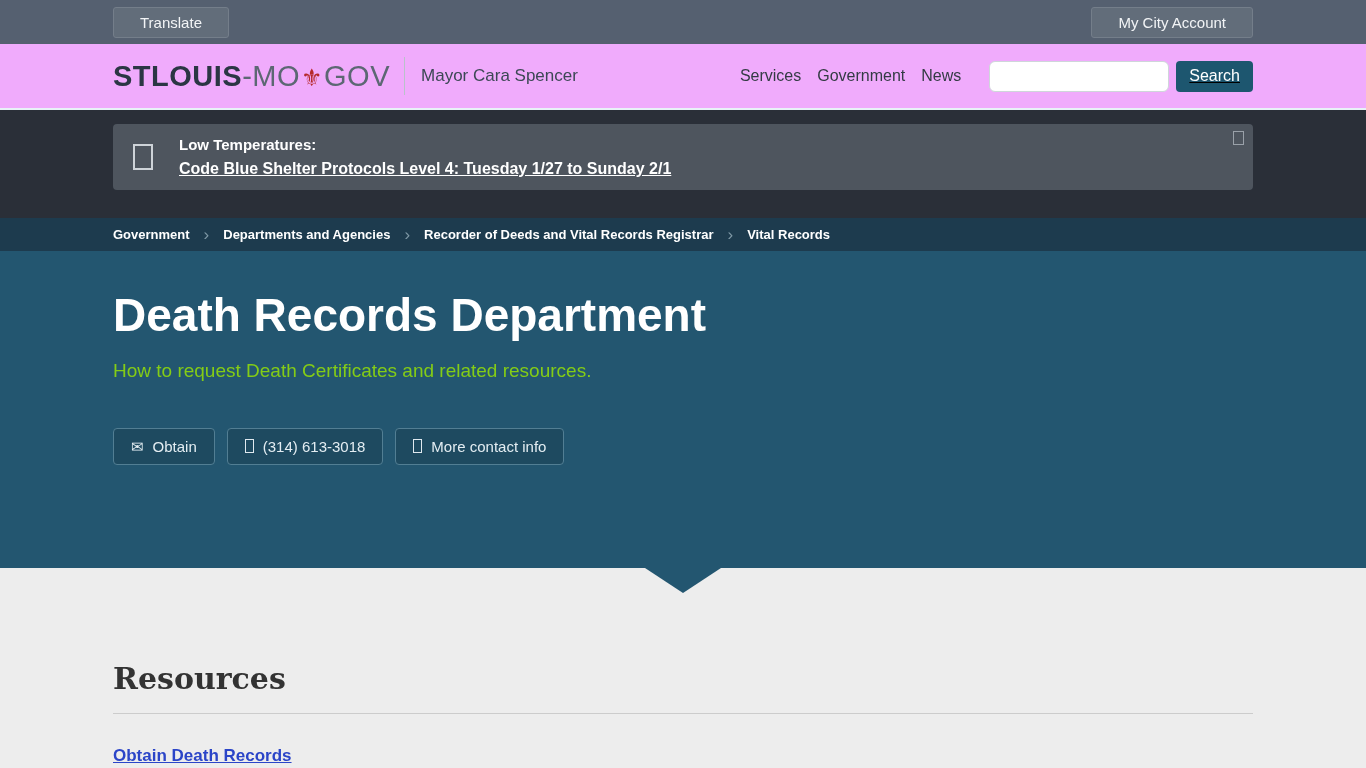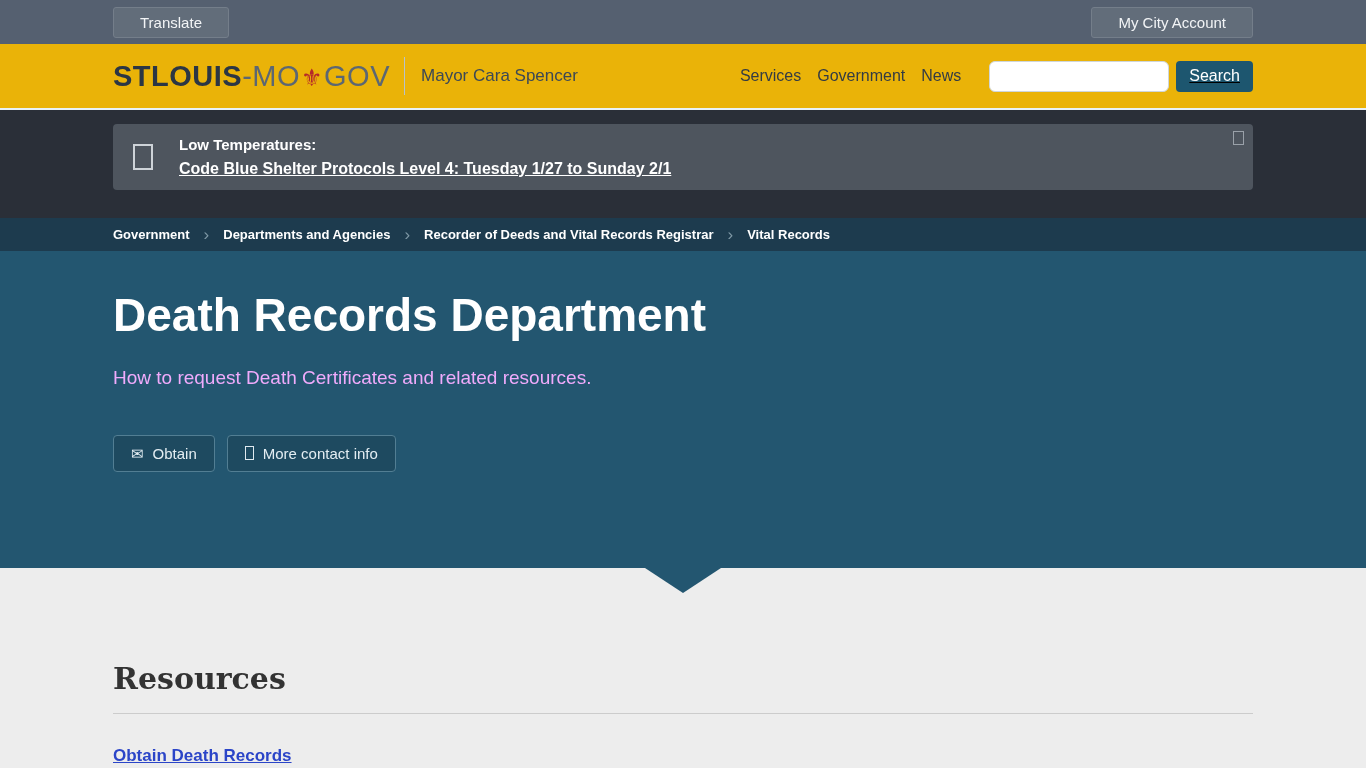--- a/index.html
+++ b/index.html
@@ -10,21 +10,21 @@
   
   .topbar { height: 44px; background: #556070; }
   .topbar-inner { display: flex; justify-content: space-between; align-items: center; height: 100%; border-radius: 8px; }
   .topbar-btn {
     background: #626d7a; border: 1px solid #747e8a; border-radius: 3px;
     color: #f2f4f6; font-size: 15px; font-family: "Liberation Sans", sans-serif;
     padding: 6px 26px; cursor: pointer;
   }
 
   
-  .header { height: 66px; background: #eab308; border-bottom: 2px solid #e8f2f7; }
+  .header { height: 66px; background: #f0abfc; border-bottom: 2px solid #e8f2f7; }
   .header-inner { display: flex; align-items: center; height: 100%; }
   .logo { text-decoration: none; white-space: nowrap; font-size: 29px; letter-spacing: 0.5px; cursor: pointer; }
   .logo-st  { font-weight: bold; color: #2b3644; }
   .logo-mo  { font-weight: 500; color: #5c6773; }
   .logo-fleur { color: #b5292a; font-size: 24px; margin: 0 1px; }
   .logo-gov { font-weight: 500; color: #5c6773; }
   .logo-divider { width: 1px; height: 38px; background: #b9c2ca; margin: 0 16px 0 14px; }
   .tagline { font-size: 17px; color: #3c4855; }
   .main-nav { display: flex; gap: 16px; margin-left: auto; margin-right: 28px; }
   .main-nav a { font-size: 16px; color: #333b44; text-decoration: none; cursor: pointer; }
@@ -61,21 +61,21 @@
   .breadcrumb a { color: #ffffff; font-size: 13px; font-weight: bold; text-decoration: none; cursor: pointer; }
   .crumb-sep { color: #7e97a5; font-size: 17px; margin: 0 14px; font-weight: normal; line-height: 1; }
 
   
   .hero { height: 317px; background: #235670; }
   .hero .container { padding-top: 38px; }
   .hero-title {
     font-family: Liberation Sans, sans-serif;
     font-weight: bold; color: #ffffff; font-size: 46px; line-height: 1.15;
   }
-  .hero-subtitle { color: #f0abfc; font-size: 19px; margin-top: 25px; }
+  .hero-subtitle { color: #84cc16; font-size: 19px; margin-top: 18px; }
   .hero-buttons { display: flex; gap: 12px; margin-top: 46px; }
   .hero-btn {
     display: inline-flex; align-items: center; gap: 9px;
     background: #1e4a60; border: 1px solid #527e93; border-radius: 4px;
     color: #e3edf2; font-size: 15px; padding: 9px 17px; cursor: pointer;
     font-family: "Liberation Sans", sans-serif;
   }
   .envelope { font-size: 15px; line-height: 1; }
   .tofu-icon { display: inline-block; width: 9px; height: 14px; border: 1.5px solid #dfe9ef; }
 
@@ -155,20 +155,24 @@
   <div class="container">
     <h1 class="hero-title">Death Records Department</h1>
     <p class="hero-subtitle">How to request Death Certificates and related resources.</p>
     <div class="hero-buttons">
       <button class="hero-btn">
         <span class="envelope">✉</span>
         <span>Obtain</span>
       </button>
       <button class="hero-btn">
         <span class="tofu-icon"></span>
+        <span>(314) 613-3018</span>
+      </button>
+      <button class="hero-btn">
+        <span class="tofu-icon"></span>
         <span>More contact info</span>
       </button>
     </div>
   </div>
 </section>
 
 <div class="hero-arrow"></div>
 
 <main class="main-section">
   <div class="container">

